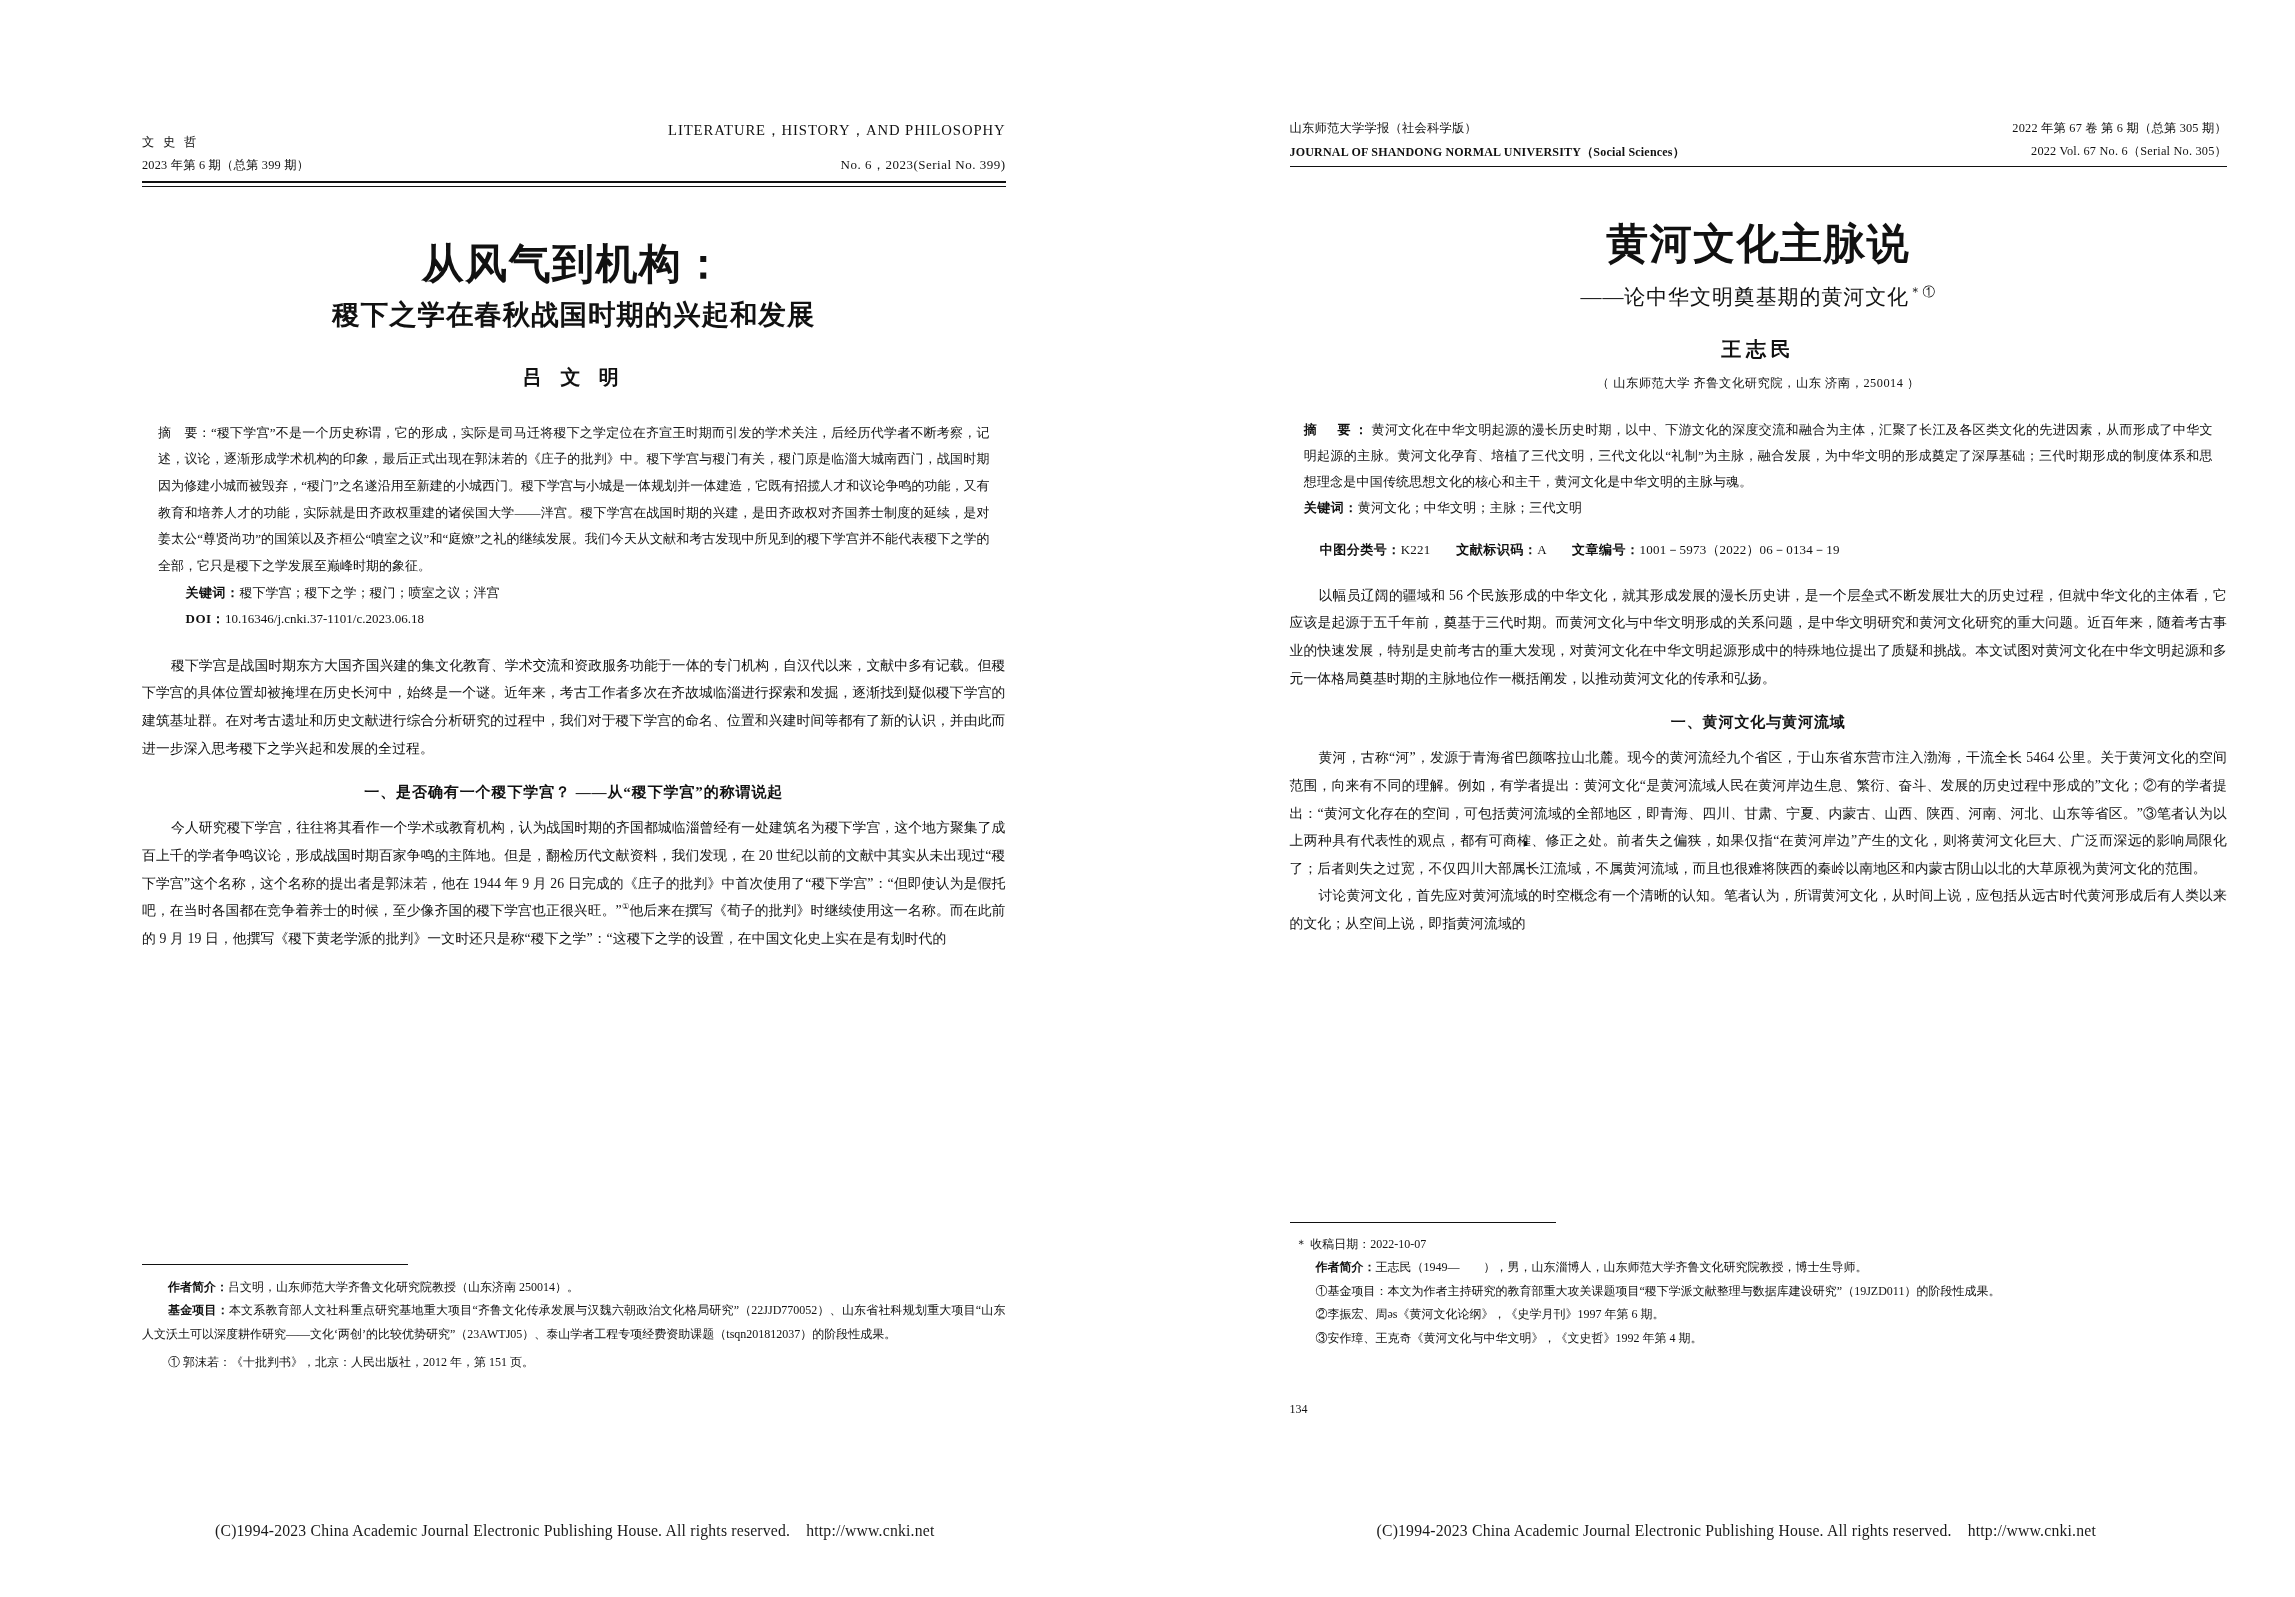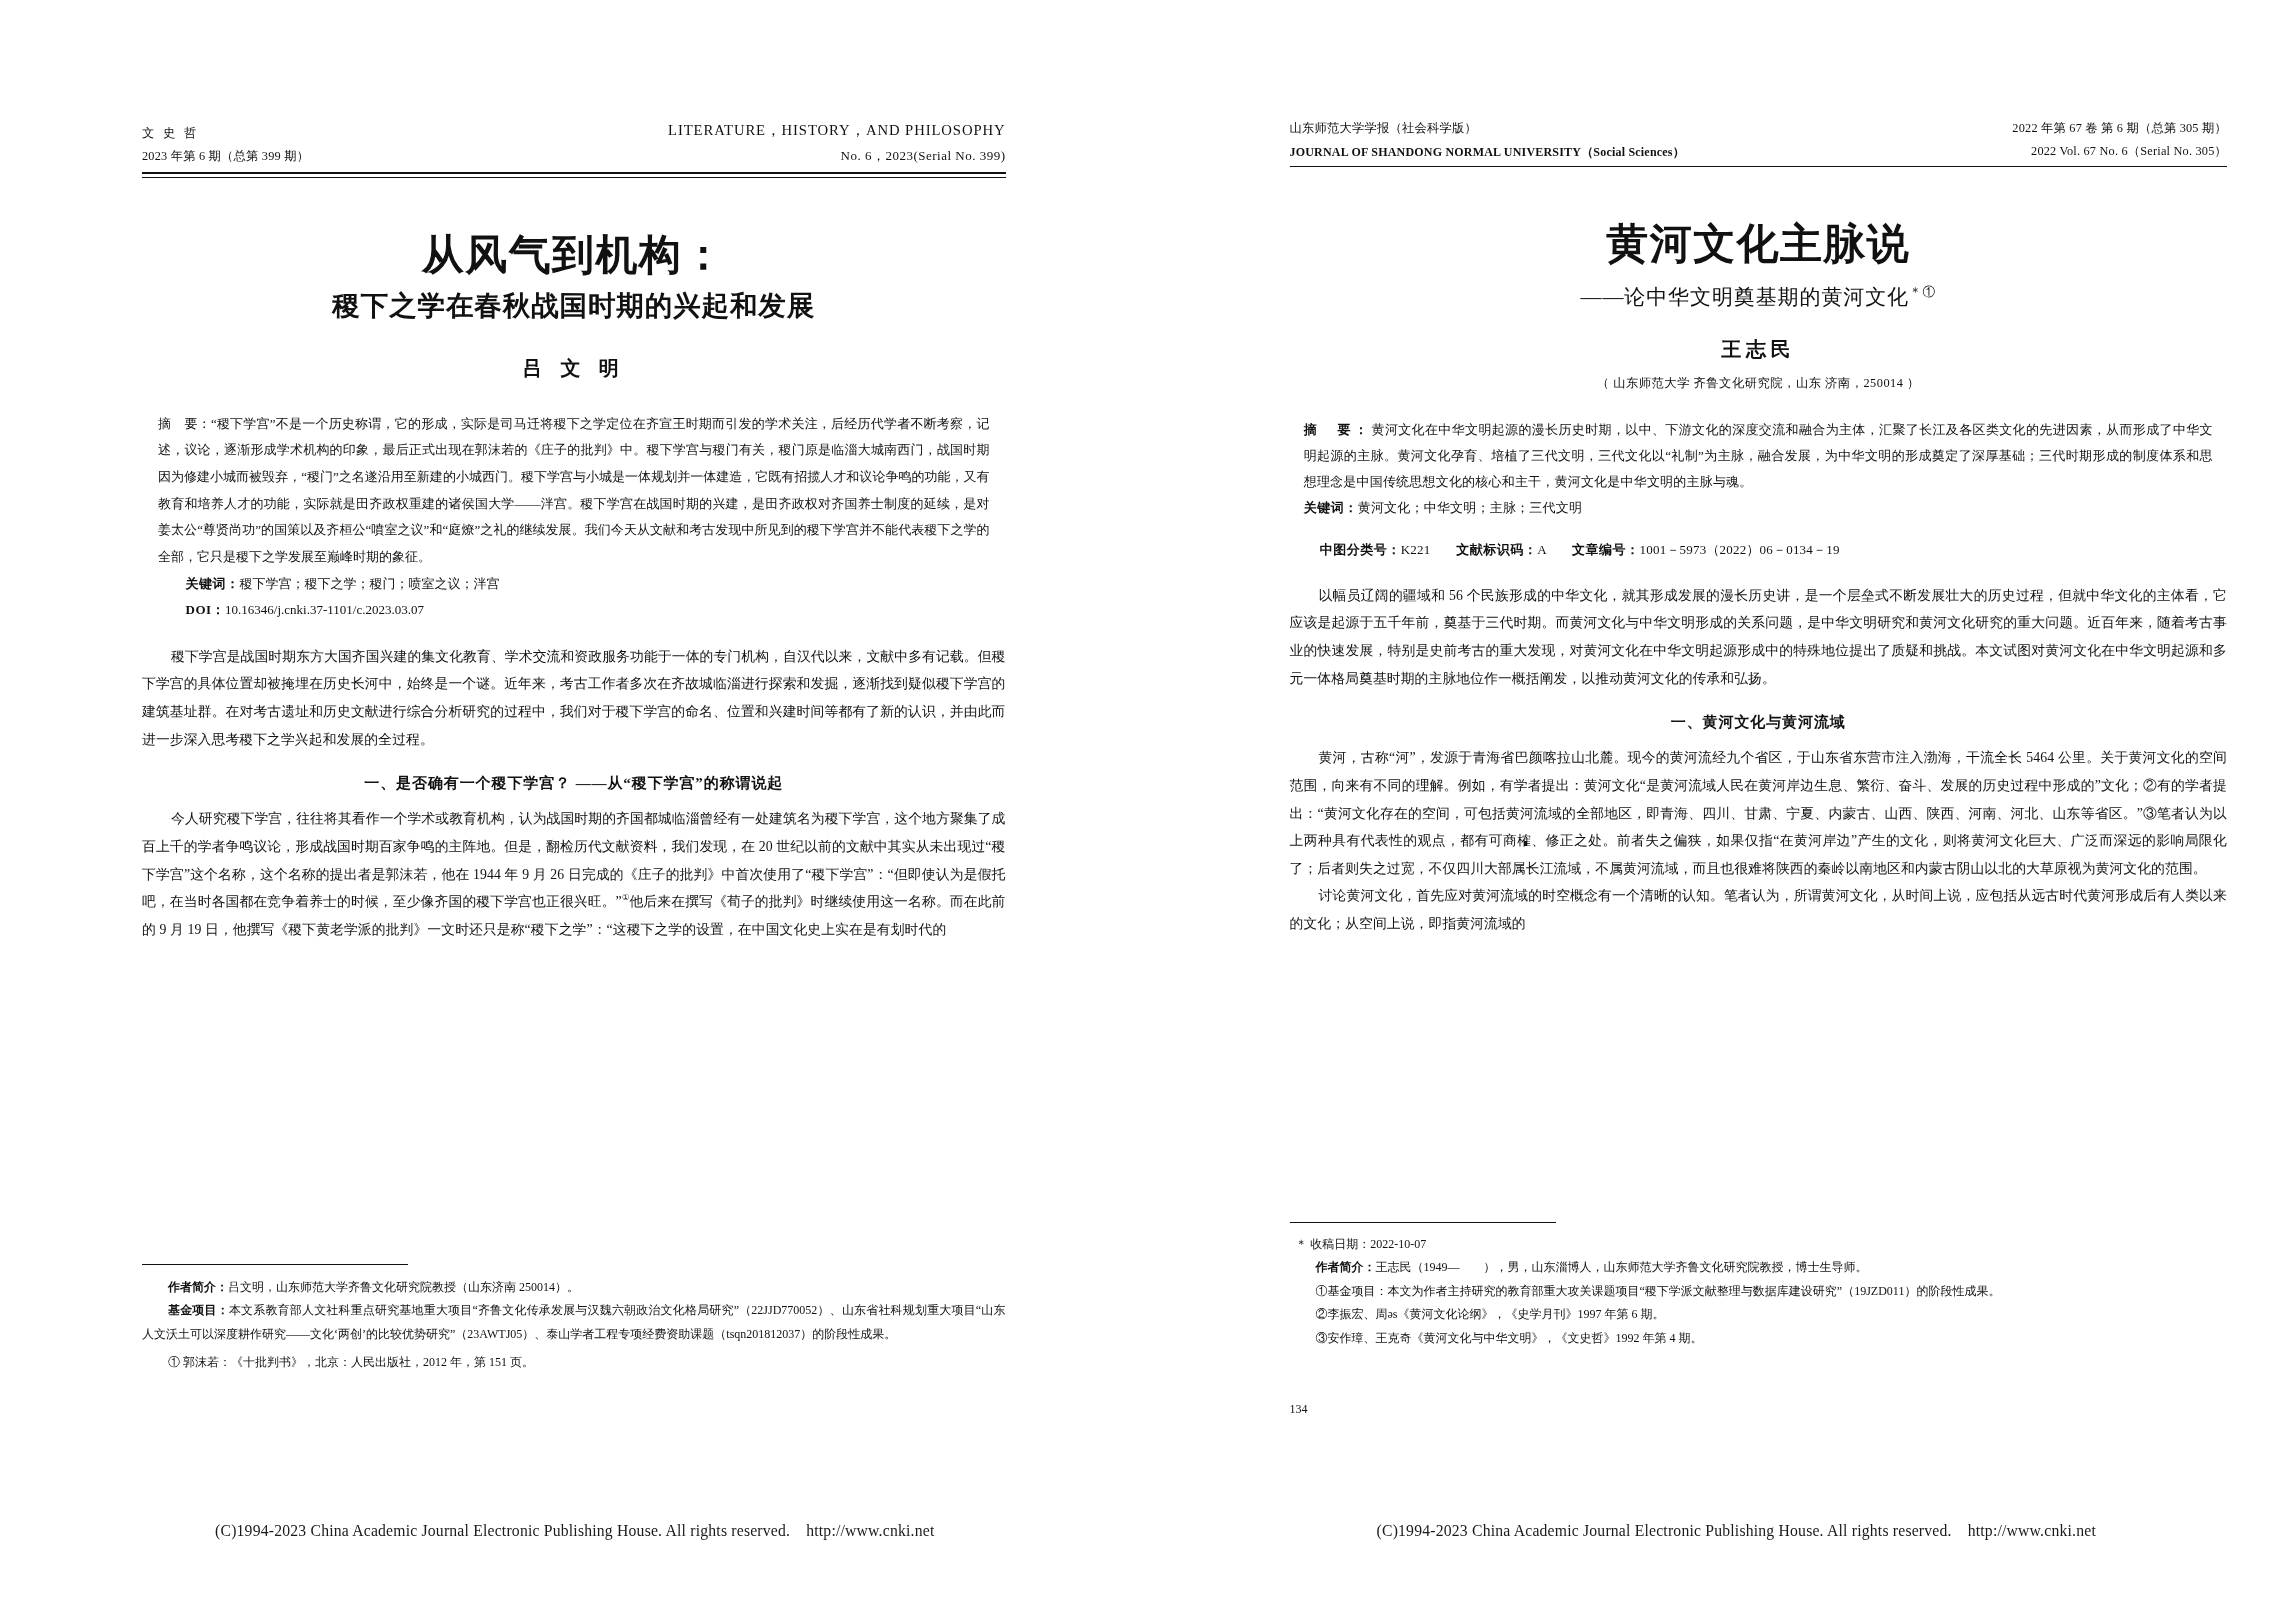--- a/index.html
+++ b/index.html
@@ -54,21 +54,21 @@
     font-size: 12.3px;
     margin-top: 4.7px;
     letter-spacing: 0.2px;
   }
   .runhead .journal-en {
     font-size: 14.7px;
     letter-spacing: 0.9px;
   }
   .runhead .issue-en {
     font-size: 13px;
-    margin-top: 5px;
+    margin-top: 14px;
   }
   .rule-double {
     margin-top: 6.6px;
     border-top: 2.4px solid #111;
     border-bottom: 0.9px solid #111;
     height: 2.4px;
   }
   .rule-single {
     margin-top: 5.7px;
     border-top: 1.4px solid #111;
@@ -236,21 +236,21 @@
     <div class="author">吕 文 明</div>
 
     <div class="abs-left">
       <p class="first">
         <span class="lead">摘　要：</span><span>“稷下学宫”不是一个历史称谓，它的形成，实际是司马迁将稷下之学定位在齐宣王时期而引发的学术关注，后经历代学者不断考察，记述，议论，逐渐形成学术机构的印象，最后正式出现在郭沫若的《庄子的批判》中。稷下学宫与稷门有关，稷门原是临淄大城南西门，战国时期因为修建小城而被毁弃，“稷门”之名遂沿用至新建的小城西门。稷下学宫与小城是一体规划并一体建造，它既有招揽人才和议论争鸣的功能，又有教育和培养人才的功能，实际就是田齐政权重建的诸侯国大学——泮宫。稷下学宫在战国时期的兴建，是田齐政权对齐国养士制度的延续，是对姜太公“尊贤尚功”的国策以及齐桓公“噴室之议”和“庭燎”之礼的继续发展。我们今天从文献和考古发现中所见到的稷下学宫并不能代表稷下之学的全部，它只是稷下之学发展至巅峰时期的象征。</span>
       </p>
       <p class="meta-line" style="text-indent:27.5px;">
         <span class="lbl">关键词：</span><span>稷下学宫；稷下之学；稷门；喷室之议；泮宫</span>
       </p>
       <p class="meta-line" style="text-indent:27.5px;">
-        <span class="lbl">DOI：</span><span>10.16346/j.cnki.37-1101/c.2023.03.07</span>
+        <span class="lbl">DOI：</span><span>10.16346/j.cnki.37-1101/c.2023.06.18</span>
       </p>
     </div>
 
     <div class="body-text">
       <p>稷下学宫是战国时期东方大国齐国兴建的集文化教育、学术交流和资政服务功能于一体的专门机构，自汉代以来，文献中多有记载。但稷下学宫的具体位置却被掩埋在历史长河中，始终是一个谜。近年来，考古工作者多次在齐故城临淄进行探索和发掘，逐渐找到疑似稷下学宫的建筑基址群。在对考古遗址和历史文献进行综合分析研究的过程中，我们对于稷下学宫的命名、位置和兴建时间等都有了新的认识，并由此而进一步深入思考稷下之学兴起和发展的全过程。</p>
     </div>
 
     <div class="sec-head">一、是否确有一个稷下学宫？ ——从“稷下学宫”的称谓说起</div>
 
     <div class="body-text" style="margin-top:0;">

